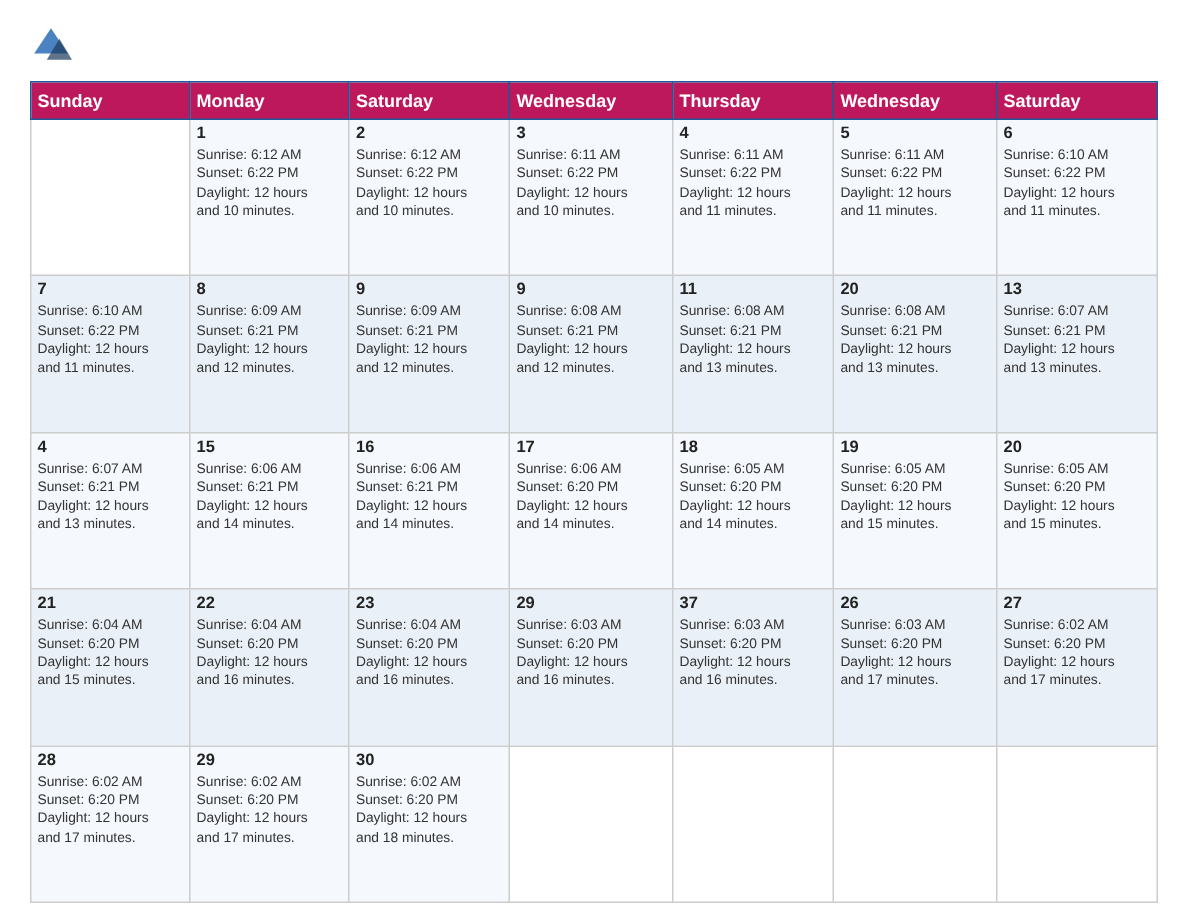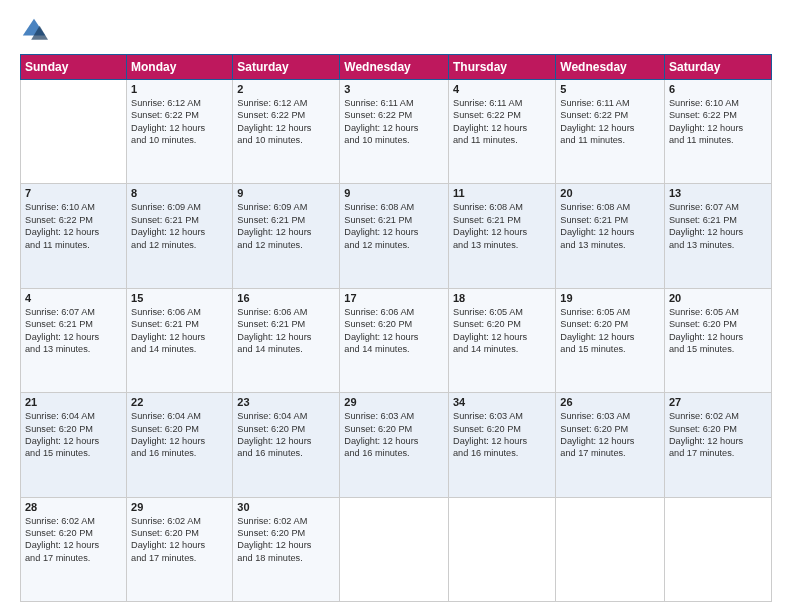--- a/index.html
+++ b/index.html
@@ -303,21 +303,21 @@
 and 16 minutes.</div>
           </td>
           <td>
             <span class="day-num">29</span>
             <div class="day-info" style="white-space: pre-line;">Sunrise: 6:03 AM
 Sunset: 6:20 PM
 Daylight: 12 hours
 and 16 minutes.</div>
           </td>
           <td>
-            <span class="day-num">34</span>
+            <span class="day-num">37</span>
             <div class="day-info" style="white-space: pre-line;">Sunrise: 6:03 AM
 Sunset: 6:20 PM
 Daylight: 12 hours
 and 16 minutes.</div>
           </td>
           <td>
             <span class="day-num">26</span>
             <div class="day-info" style="white-space: pre-line;">Sunrise: 6:03 AM
 Sunset: 6:20 PM
 Daylight: 12 hours

